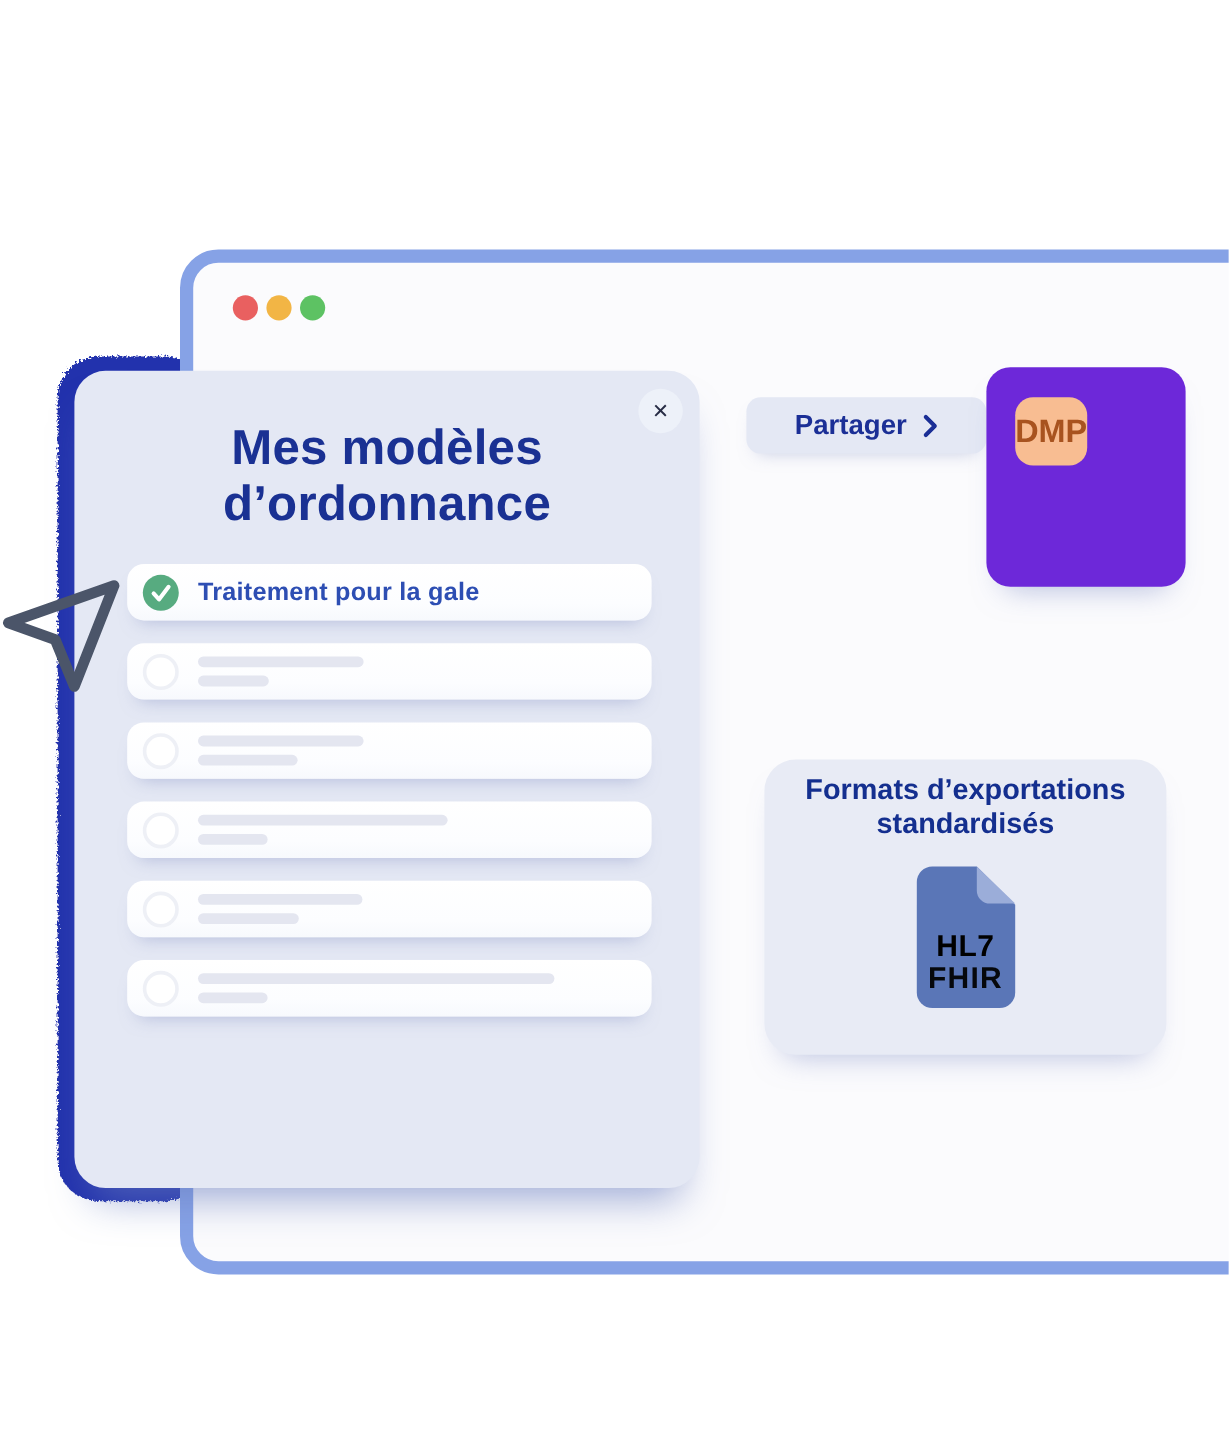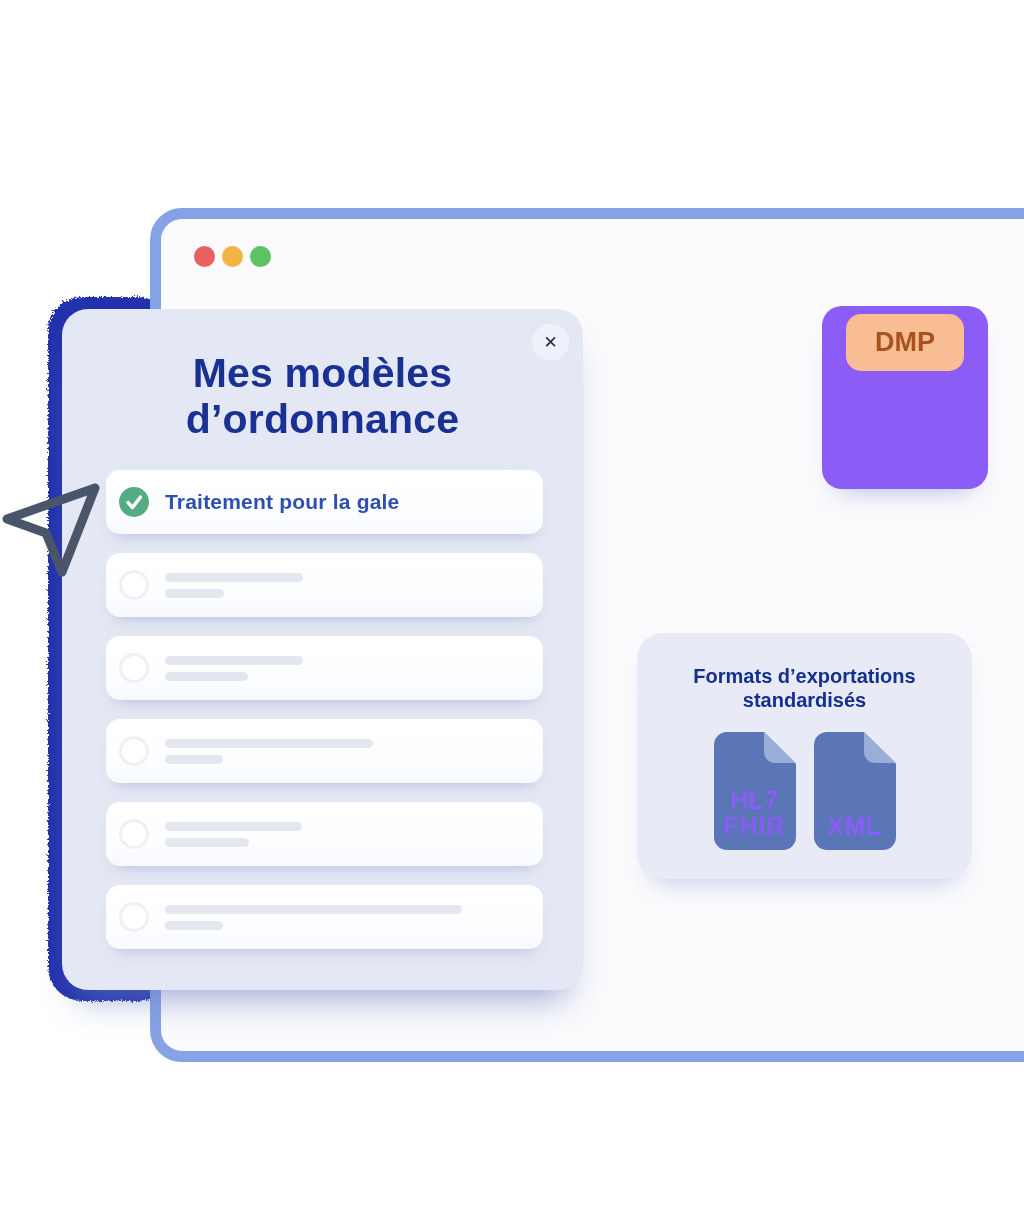--- a/index.html
+++ b/index.html
@@ -39,21 +39,21 @@
   .close-btn {
     position:absolute; top:15px; right:14px; width:37px; height:37px;
     border-radius:50%; background:#edf1f9; display:flex; align-items:center;
     justify-content:center; font-size:17px; color:#272c45; cursor:pointer;
   }
   .tpl-list {
     position:absolute; top:161px; left:44px; width:437px;
     display:flex; flex-direction:column; gap:19px;
   }
   .row {
-    height:64px; border-radius:14px;
+    height:47px; border-radius:14px;
     background:linear-gradient(180deg,#ffffff 0%,#fcfdff 70%,#f7f9fd 100%);
     box-shadow:0 10px 14px -9px rgba(140,152,198,0.55);
     display:flex; align-items:center; padding-left:13px; gap:16px;
   }
   .circle {
     width:30px; height:30px; border-radius:50%; flex:0 0 auto;
     border:3px solid #eef0f6; background:#ffffff;
   }
   .check {
     width:30px; height:30px; border-radius:50%; flex:0 0 auto;
@@ -69,48 +69,48 @@
   
   .partager-btn {
     position:absolute; left:622px; top:331px; width:200px; height:47px;
     background:#e4e8f4; border-radius:12px; z-index:3;
     display:flex; align-items:center; justify-content:center; gap:13px;
     color:#1b2f96; font-size:23px; font-weight:700; cursor:pointer;
     box-shadow:0 8px 14px -9px rgba(140,152,198,0.5);
   }
   .share-panel {
     position:absolute; left:822px; top:306px; width:166px; height:183px;
-    background:#8b5cf6; border-radius:20px; z-index:4;
-    padding:8px 24px; display:flex; flex-direction:column; gap:18px;
+    background:#6d28d9; border-radius:20px; z-index:4;
+    padding:25px 24px; display:flex; flex-direction:row; gap:18px;
     box-shadow:0 16px 26px -16px rgba(120,135,195,0.6);
   }
   .share-option {
     height:57px; border-radius:15px; display:flex; align-items:center;
     justify-content:center; font-size:27px; font-weight:700; cursor:pointer;
   }
   .share-option.opt-dmp { background:#f8bd92; color:#a8531f; }
   .share-option.opt-mss { background:#ffffff; color:#14339b; }
 
   
   .formats-panel {
     position:absolute; left:637px; top:633px; width:335px; height:246px;
     background:#e8ebf5; border-radius:26px; z-index:3; text-align:center;
     box-shadow:0 16px 26px -16px rgba(120,135,195,0.55);
   }
   .formats-title {
-    margin-top:32px; padding:0 26px; font-size:20px; font-weight:700;
+    margin-top:12px; padding:0 26px; font-size:24px; font-weight:700;
     line-height:1.18; color:#142f8f;
   }
   .formats-icons {
     margin-top:19px; display:flex; justify-content:center; gap:16px;
   }
   .file-icon { position:relative; width:84px; height:120px; }
   .file-label {
     position:absolute; left:0; right:0; bottom:12px; text-align:center;
-    color:#8b5cf6; font-size:25px; font-weight:700; line-height:1.05;
+    color:#000000; font-size:25px; font-weight:700; line-height:1.05;
     letter-spacing:0.5px;
   }
   .file-label .thin { font-weight:700; opacity:0.93; letter-spacing:1px; }
   .svgdefs { position:absolute; width:0; height:0; }
 </style>
 </head>
 <body>
 
 <svg class="svgdefs" aria-hidden="true">
   <filter id="roughen">
@@ -122,20 +122,26 @@
 <div id="stage">
 
   <div class="modal-sketch"></div>
 
   <div class="browser">
     <div class="traffic t-red" style="background: rgb(233, 96, 96);"></div>
     <div class="traffic t-yellow" style="background: rgb(242, 181, 69);"></div>
     <div class="traffic t-green" style="background: rgb(93, 194, 99);"></div>
   </div>
 
+  <div class="partager-btn">
+    <span>Partager</span>
+    <svg width="13" height="20" viewBox="0 0 13 20">
+      <polyline points="2.5,2.5 10,10 2.5,17.5" fill="none" stroke="#1b2f96" stroke-width="3.4" stroke-linecap="round" stroke-linejoin="round"></polyline>
+    </svg>
+  </div>
 
   <div class="share-panel" id="share-panel">
       <div class="share-option opt-dmp">DMP</div>
     </div>
 
   <div class="modal">
     <div class="close-btn">
       <span>✕</span>
     </div>
     <h1 class="modal-title">Mes modèles d’ordonnance</h1>
@@ -189,26 +195,20 @@
   <div class="formats-panel">
     <div class="formats-title">Formats d’exportations standardisés</div>
     <div class="formats-icons" id="formats-icons">
         <div class="file-icon"><svg width="84" height="120" viewBox="0 0 84 120">
             <path d="M14 1 H51 L83 33 V106 A13 13 0 0 1 70 119 H14 A13 13 0 0 1 1 106 V14 A13 13 0 0 1 14 1 Z" fill="#5a76b7"></path>
             <path d="M51 1 V21 A11 11 0 0 0 62 32 H83 Z" fill="#9badd9"></path>
           </svg><div class="file-label">
             <div>HL7</div>
             <div class="thin">FHIR</div>
           </div></div>
-        <div class="file-icon"><svg width="84" height="120" viewBox="0 0 84 120">
-            <path d="M14 1 H51 L83 33 V106 A13 13 0 0 1 70 119 H14 A13 13 0 0 1 1 106 V14 A13 13 0 0 1 14 1 Z" fill="#5a76b7"></path>
-            <path d="M51 1 V21 A11 11 0 0 0 62 32 H83 Z" fill="#9badd9"></path>
-          </svg><div class="file-label">
-            <div>XML</div>
-          </div></div>
       </div>
   </div>
 
   <svg class="cursor" width="112" height="112" viewBox="0 0 112 112">
     <path d="M98 14 L10 45 L49 59 L65 98 Z" fill="none" stroke="#4b5569" stroke-width="9" stroke-linejoin="round" stroke-linecap="round"></path>
   </svg>
 
 </div>
 
 </body></html>

